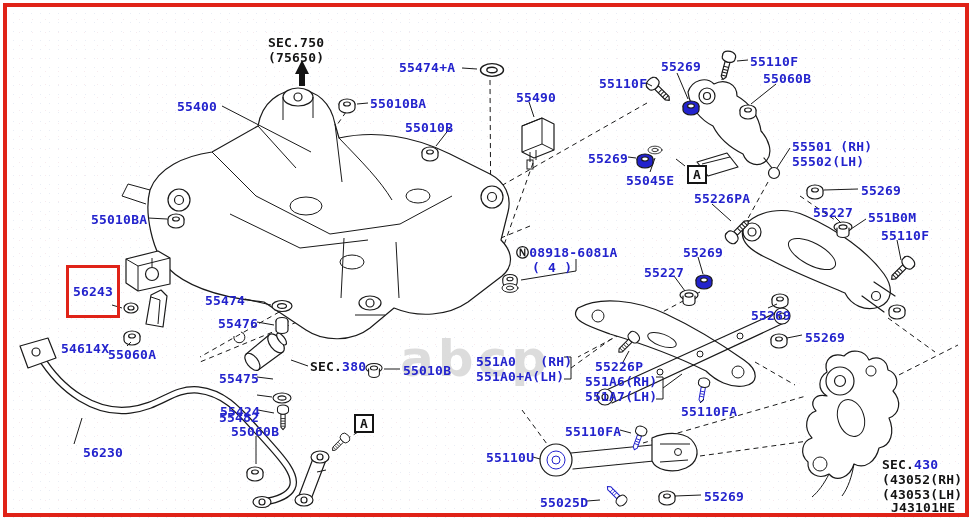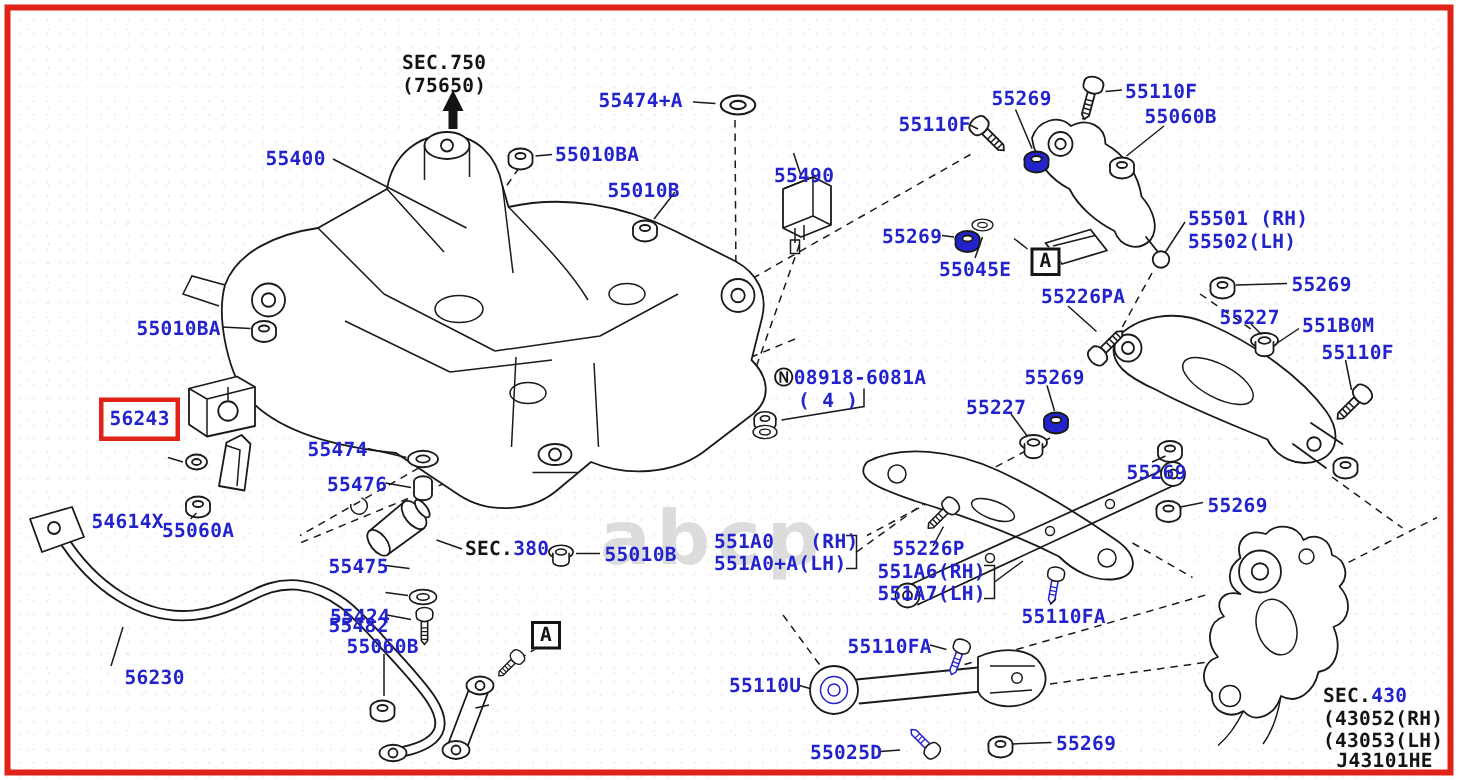--- a/index.html
+++ b/index.html
@@ -14,21 +14,21 @@
   #frame{position:absolute;left:3px;top:3px;right:3px;bottom:3px;border:4px solid #e02318;pointer-events:none;z-index:6;}
   #art{position:absolute;left:0;top:0;z-index:2;}
   #watermark{position:absolute;left:400px;top:330px;z-index:1;color:#d7d7d7;
     font:bold 50px "DejaVu Sans",sans-serif;letter-spacing:4px;opacity:.85;}
   #labels{position:absolute;left:0;top:0;width:100%;height:100%;z-index:4;}
   .lbl{position:absolute;font:bold 13px/15px "DejaVu Sans Mono",monospace;
        letter-spacing:.2px;white-space:pre;color:#2323cd;}
   .lbl .k{color:#141414;}
   .lbl .b{color:#2323cd;}
   .lbl.mk{border:2px solid #141414;background:#fff;color:#141414;padding:0 4px;line-height:15px;}
-  .lbl.hl{border:3px solid #e02318;padding:4px 4px;background:transparent;}
+  .lbl.hl{border:3px solid #e02318;padding:16px 4px;background:transparent;}
   
   .ln{stroke:#1a1a1a;stroke-width:1.2;fill:none;stroke-linejoin:round;stroke-linecap:round;}
   .fw{fill:#fff;}
   .th{stroke:#1a1a1a;stroke-width:1;fill:none;}
   .dash{stroke:#1a1a1a;stroke-width:1;fill:none;stroke-dasharray:5,4;}
   .blu{stroke:#2323cd;}
   .blufill{fill:#2323cd;}
   .bar{stroke:#1a1a1a;stroke-width:7.5;fill:none;stroke-linecap:round;}
   .barw{stroke:#fff;stroke-width:5;fill:none;stroke-linecap:round;}
 </style>
@@ -307,21 +307,21 @@
     </g>
   </svg>
 
   <div id="frame"></div>
   <div id="labels">
       <div class="lbl" style="left: 268px; top: 35px;"><div><span class="k">SEC.750</span></div><div><span class="k">(75650)</span></div></div>
       <div class="lbl" style="left: 177px; top: 99px;"><div><span class="b">55400</span></div></div>
       <div class="lbl" style="left: 399px; top: 60px;"><div><span class="b">55474+A</span></div></div>
       <div class="lbl" style="left: 370px; top: 96px;"><div><span class="b">55010BA</span></div></div>
       <div class="lbl" style="left: 405px; top: 120px;"><div><span class="b">55010B</span></div></div>
-      <div class="lbl" style="left: 516px; top: 90px; margin-top: 20px;"><div><span class="b">55490</span></div></div>
+      <div class="lbl" style="left: 516px; top: 90px;"><div><span class="b">55490</span></div></div>
       <div class="lbl" style="left: 599px; top: 76px;"><div><span class="b">55110F</span></div></div>
       <div class="lbl" style="left: 661px; top: 59px;"><div><span class="b">55269</span></div></div>
       <div class="lbl" style="left: 750px; top: 54px;"><div><span class="b">55110F</span></div></div>
       <div class="lbl" style="left: 763px; top: 71px;"><div><span class="b">55060B</span></div></div>
       <div class="lbl" style="left: 792px; top: 139px;"><div><span class="b">55501 (RH)</span></div><div><span class="b">55502(LH)</span></div></div>
       <div class="lbl" style="left: 588px; top: 151px;"><div><span class="b">55269</span></div></div>
       <div class="lbl" style="left: 626px; top: 173px;"><div><span class="b">55045E</span></div></div>
       <div class="lbl mk" style="left: 687px; top: 165px;"><div><span class="k">A</span></div></div>
       <div class="lbl" style="left: 694px; top: 191px;"><div><span class="b">55226PA</span></div></div>
       <div class="lbl" style="left: 861px; top: 183px;"><div><span class="b">55269</span></div></div>

